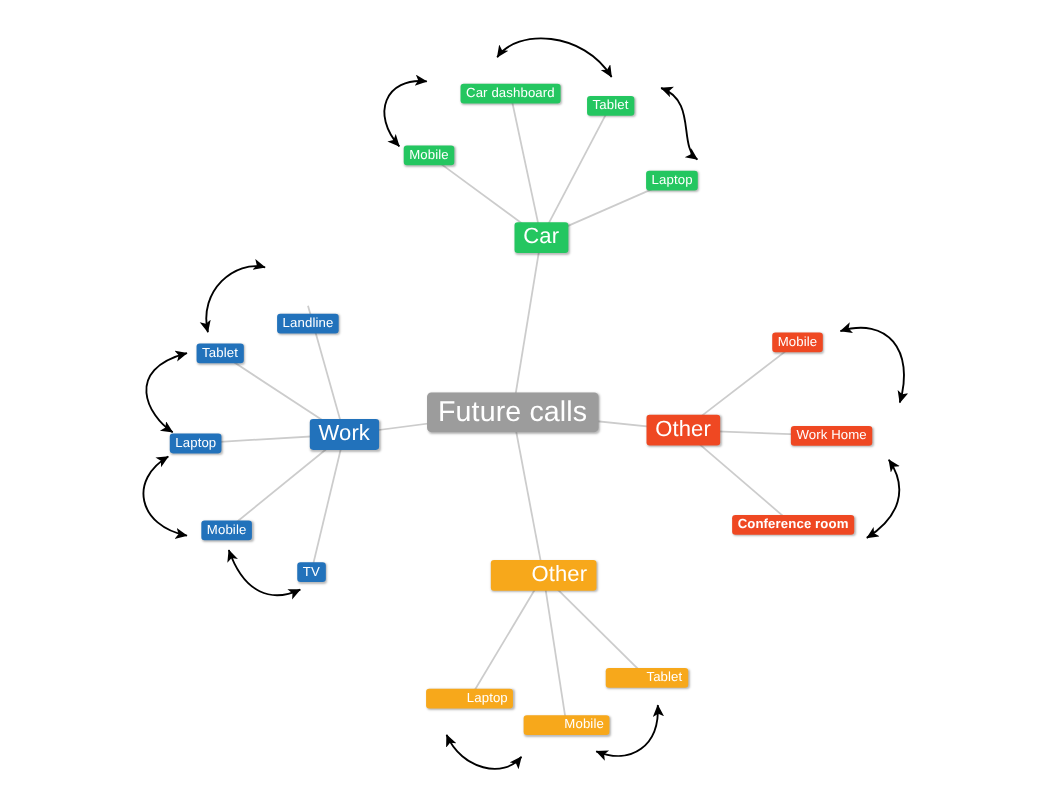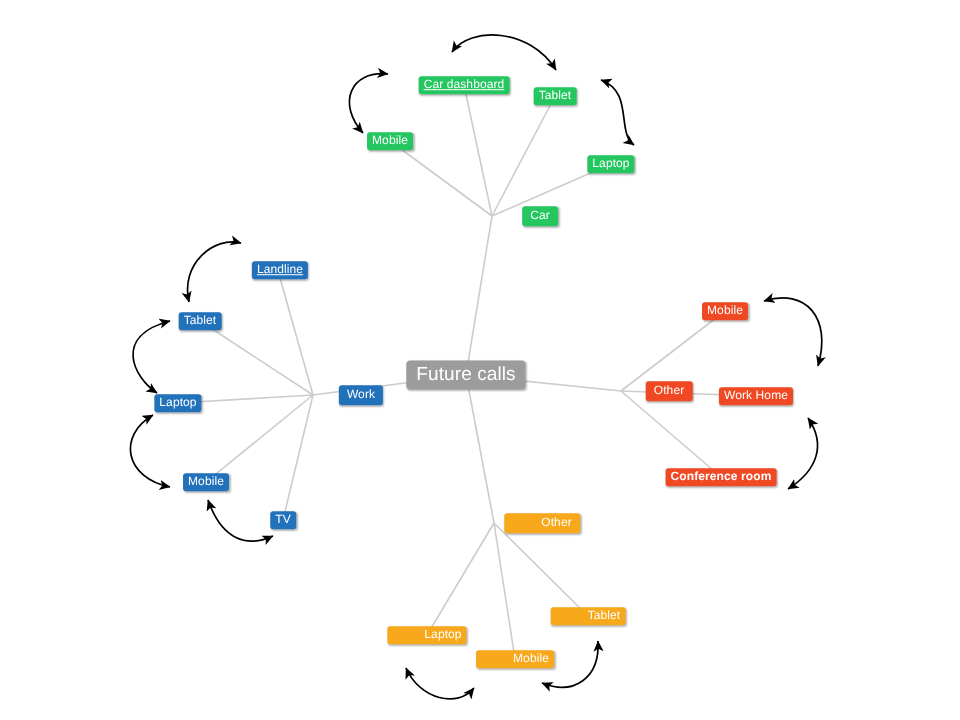--- a/index.html
+++ b/index.html
@@ -29,28 +29,27 @@
     white-space: nowrap;
     color: #ffffff;
     border-radius: 3px;
     box-shadow: 1px 1px 2px rgba(0,0,0,0.28);
     line-height: 1.05;
     letter-spacing: 0.1px;
     text-rendering: geometricPrecision;
   }
   .node.root {
     background: #9c9c9c;
-    font-size: 19px;
+    font-size: 26px;
     padding: 4px 10px 5px 10px;
     border-radius: 4px;
   }
   .node.branch {
-    font-size: 12px;
+    font-size: 20px;
     padding: 3px 8px 4px 8px;
-    margin-left: 48px;
   }
   .node.leaf {
     font-size: 12px;
     padding: 2px 5px 3px 5px;
   }
   .node.c-green  { background: #24c660; }
   .node.c-blue   { background: #2272bb; }
   .node.c-red    { background: #ef4822; }
   .node.c-amber  { background: #f7a81b; padding-left: 37px; }
 </style>
@@ -101,25 +100,25 @@
         <path d="M 808 418 C 826 444 818 470 788 489" fill="none" stroke="#000000" stroke-width="1.7" marker-end="url(#ah)" marker-start="url(#ah-start)"></path>
         <path d="M 406 668 C 420 700 458 708 474 688" fill="none" stroke="#000000" stroke-width="1.7" marker-end="url(#ah)" marker-start="url(#ah-start)"></path>
         <path d="M 542 683 C 574 696 600 678 598 641" fill="none" stroke="#000000" stroke-width="1.7" marker-end="url(#ah)" marker-start="url(#ah-start)"></path>
       </g>
   </svg>
 
   <div id="nodes">
       <div class="node root " style="left: 466px; top: 375px;">Future calls</div>
       <div class="node branch c-green" style="left: 492px; top: 216px;">Car</div>
       <div class="node leaf c-green" style="left: 390px; top: 141px;">Mobile</div>
-      <div class="node leaf c-green" style="left: 464px; top: 85px; text-decoration: underline;">Car dashboard</div>
+      <div class="node leaf c-green" style="left: 464px; top: 85px;">Car dashboard</div>
       <div class="node leaf c-green" style="left: 555px; top: 96px;">Tablet</div>
       <div class="node leaf c-green" style="left: 611px; top: 164px;">Laptop</div>
       <div class="node branch c-blue" style="left: 313px; top: 395px;">Work</div>
-      <div class="node leaf c-blue" style="left: 280px; top: 270px; text-decoration: underline;">Landline</div>
+      <div class="node leaf c-blue" style="left: 280px; top: 294px;">Landline</div>
       <div class="node leaf c-blue" style="left: 200px; top: 321px;">Tablet</div>
       <div class="node leaf c-blue" style="left: 178px; top: 403px;">Laptop</div>
       <div class="node leaf c-blue" style="left: 206px; top: 482px;">Mobile</div>
       <div class="node leaf c-blue" style="left: 283px; top: 520px;">TV</div>
       <div class="node branch c-red" style="left: 621px; top: 391px;">Other</div>
       <div class="node leaf c-red" style="left: 725px; top: 311px;">Mobile</div>
       <div class="node leaf c-red" style="left: 756px; top: 396px;">Work Home</div>
       <div class="node leaf c-red" style="left: 721px; top: 477px; font-weight: bold;">Conference room</div>
       <div class="node branch c-amber" style="left: 494px; top: 523px;">Other</div>
       <div class="node leaf c-amber" style="left: 427px; top: 635px;">Laptop</div>

